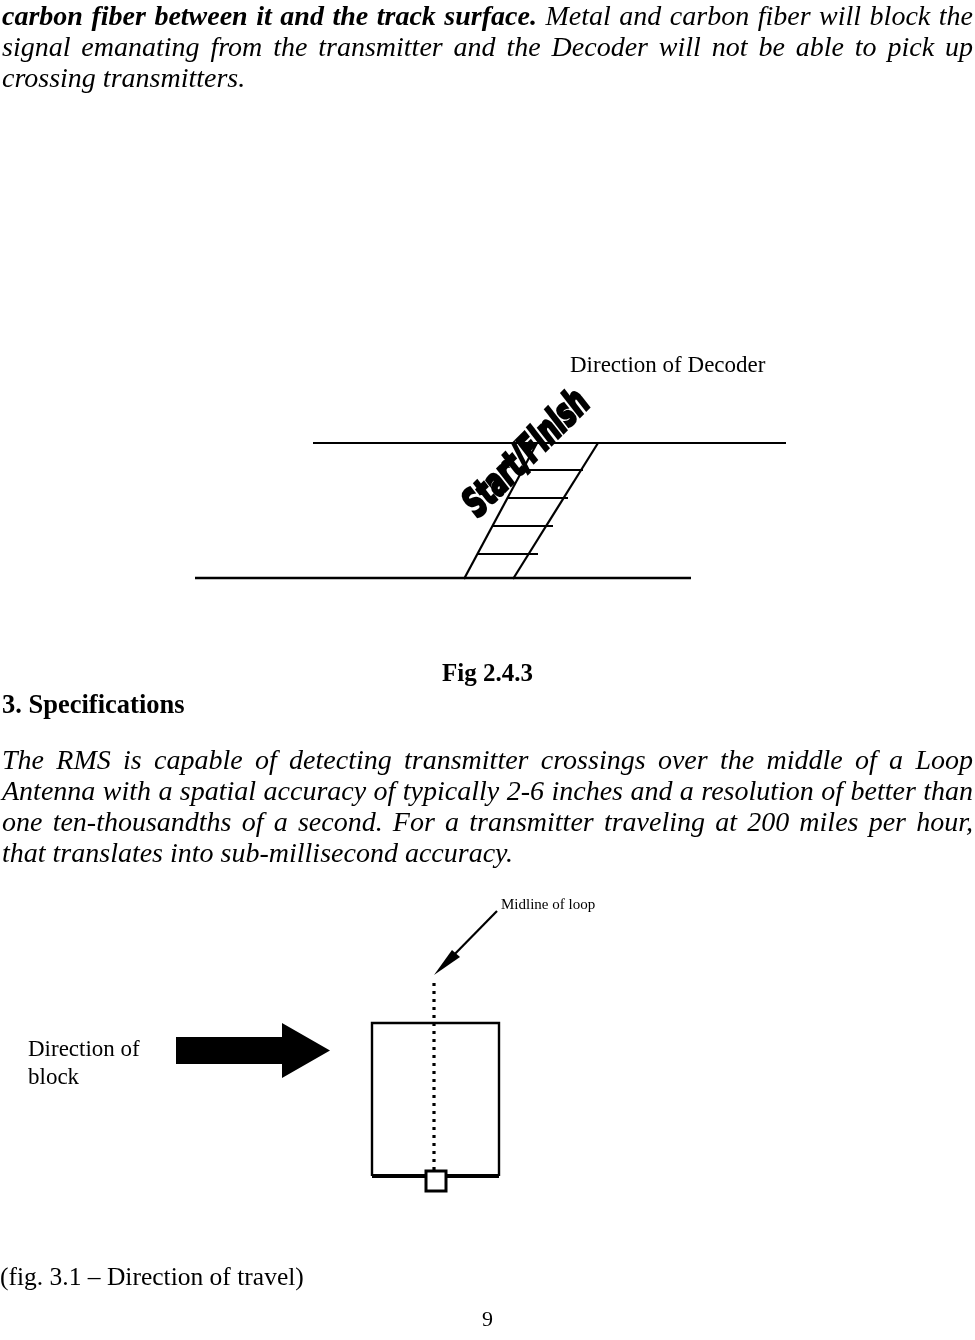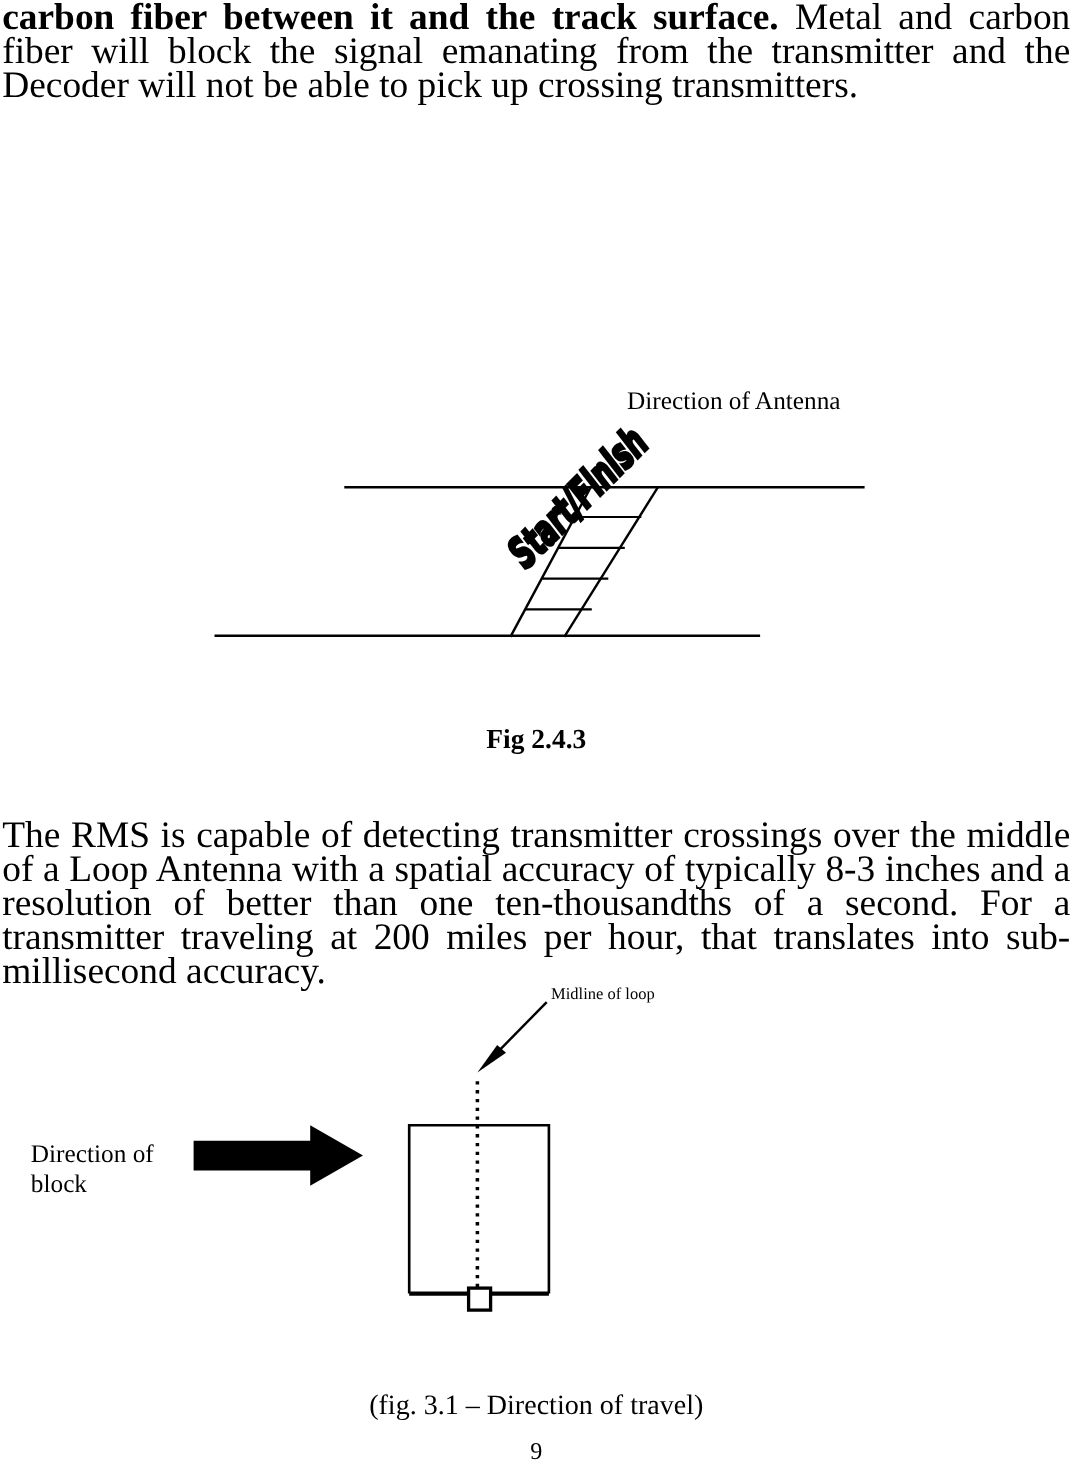--- a/index.html
+++ b/index.html
@@ -20,23 +20,24 @@
     position: absolute;
     left: 0; top: 0;
     width: 975px;
     height: 1340px;
   }
 
   
   .para {
     position: absolute;
     text-align: justify;
-    font-size: 34px;
+    font-size: 28px;
     line-height: 31px;
     letter-spacing: 0px;
+    font-style: italic;
   }
   .para-continuation {
     left: 2px;
     top: 0px;
     width: 971px;
   }
   .para-continuation .lead {
     font-weight: bold;
   }
 
@@ -65,21 +66,21 @@
     left: 0;
     top: 659px;
     width: 975px;
   }
 
   .caption {
     position: absolute;
     left: 0;
     top: 1262px;
     width: 975px;
-    text-align: center;
+    text-align: left;
     font-size: 25.5px;
   }
 
   .page-number {
     position: absolute;
     left: 0;
     top: 1306px;
     width: 975px;
     text-align: center;
     font-size: 22px;
@@ -161,26 +162,27 @@
 
       <line x1="523" y1="150" x2="583" y2="150" stroke="#000000" stroke-width="2"></line>
       <line x1="508" y1="178" x2="568" y2="178" stroke="#000000" stroke-width="2"></line>
       <line x1="493" y1="206" x2="553" y2="206" stroke="#000000" stroke-width="2"></line>
       <line x1="478" y1="234" x2="538" y2="234" stroke="#000000" stroke-width="2"></line>
 
       <text x="478" y="198" transform="rotate(-45 478 198)" font-family="'DejaVu Sans','Liberation Sans',sans-serif" font-size="38" font-weight="bold" font-style="italic" fill="#000000" stroke="#000000" stroke-width="3.2" paint-order="stroke" textLength="160" lengthAdjust="spacingAndGlyphs">Start/Finish</text>
     </svg>
   </div>
 
-  <div class="dot-label" id="dot-travel-1">Direction of Antenna</div>
+  <div class="dot-label" id="dot-travel-1">Direction of Decoder</div>
 
   <div class="fig-label" id="fig243-label">Fig 2.4.3</div>
 
-
-  <div class="para para-specs">The RMS is capable of detecting transmitter crossings over the middle of a Loop Antenna with a spatial accuracy of typically 8-3 inches and a resolution of better than one ten-thousandths of a second.  For a transmitter traveling at 200 miles per hour, that translates into sub-millisecond accuracy.</div>
+  <div class="heading">3. Specifications</div>
+
+  <div class="para para-specs">The RMS is capable of detecting transmitter crossings over the middle of a Loop Antenna with a spatial accuracy of typically 2-6 inches and a resolution of better than one ten-thousandths of a second.  For a transmitter traveling at 200 miles per hour, that translates into sub-millisecond accuracy.</div>
 
   <div id="fig31">
     <svg width="975" height="320" viewBox="0 0 975 320">
 
       <g>
         <line x1="497" y1="26" x2="447" y2="77" stroke="#000000" stroke-width="2.2"></line>
         <polygon points="434,90 460,72 452,65" fill="#000000" stroke="none"></polygon>
       </g>
 
       <line x1="434" y1="98" x2="434" y2="288" stroke="#000000" stroke-width="3.2" stroke-dasharray="3 5" stroke-linecap="butt"></line>

